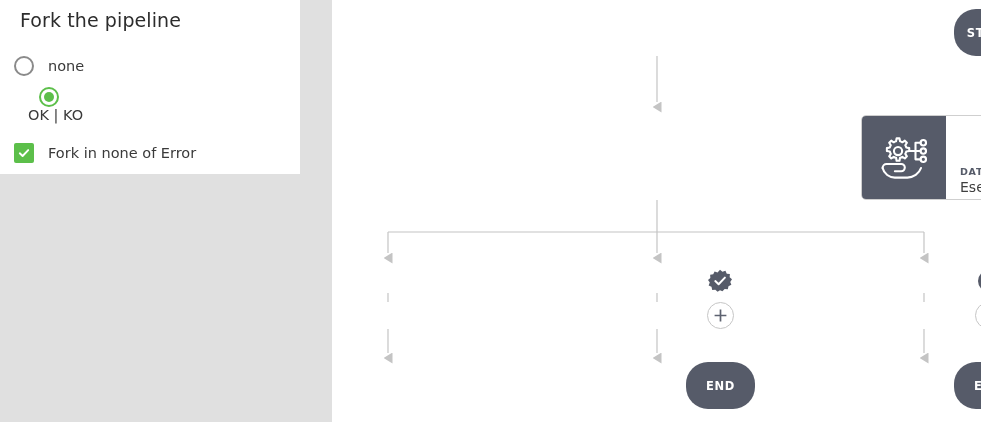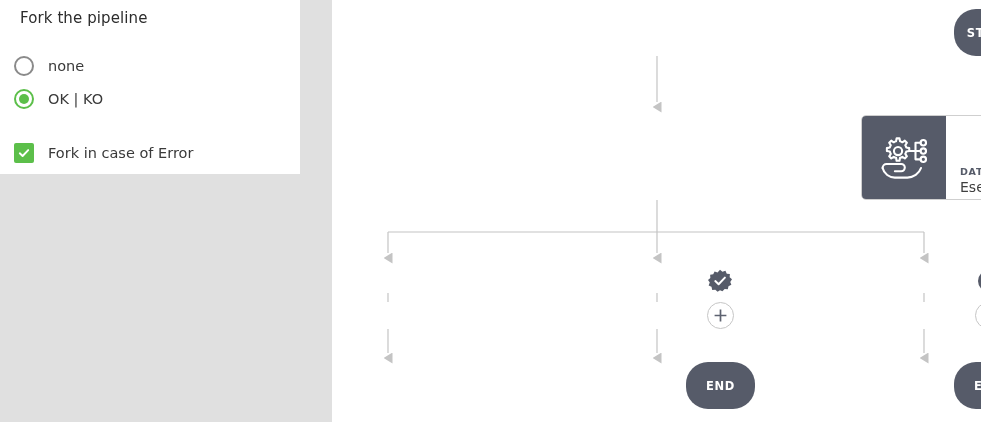--- a/index.html
+++ b/index.html
@@ -28,34 +28,34 @@
     position: absolute;
     left: 0; top: 0;
     width: 300px;
     height: 174px;
     background: #ffffff;
   }
   #panel-title {
     position: absolute;
     left: 20px;
     top: 9px;
-    font-size: 15px;
+    font-size: 19px;
     color: #2c2c2c;
     letter-spacing: 0.1px;
     white-space: nowrap;
   }
   .option-row {
     position: absolute;
     left: 14px;
     display: flex;
     align-items: center;
     height: 24px;
   }
   #row-none  { top: 54px; text-align: right; }
-  #row-okko  { top: 87px; }
+  #row-okko  { top: 87px; flex-direction: column; }
   #row-check { top: 141px; }
 
   .radio-outer {
     width: 20px; height: 20px;
     border-radius: 50%;
     box-sizing: border-box;
     flex: 0 0 auto;
     display: flex;
     align-items: center;
     justify-content: center;
@@ -208,21 +208,21 @@
       </span>
       <span class="option-label">OK | KO</span>
     </div>
 
     <div class="option-row" id="row-check">
       <span class="checkbox-box">
         <svg width="14" height="14" viewBox="0 0 14 14" aria-hidden="true">
           <path d="M2.8 7.3 L5.6 10 L11.2 4.1" fill="none" stroke="#ffffff" stroke-width="1.9" stroke-linecap="round" stroke-linejoin="round"></path>
         </svg>
       </span>
-      <span class="option-label">Fork in case of Error</span>
+      <span class="option-label">Fork in none of Error</span>
     </div>
 
   </div>
 </div>
 
 <div id="canvas">
 
   <svg id="flow-svg" width="649" height="422">
     <defs>
       <marker id="arrow" markerWidth="11" markerHeight="9" refX="0.5" refY="4.5" orient="auto" markerUnits="userSpaceOnUse">

